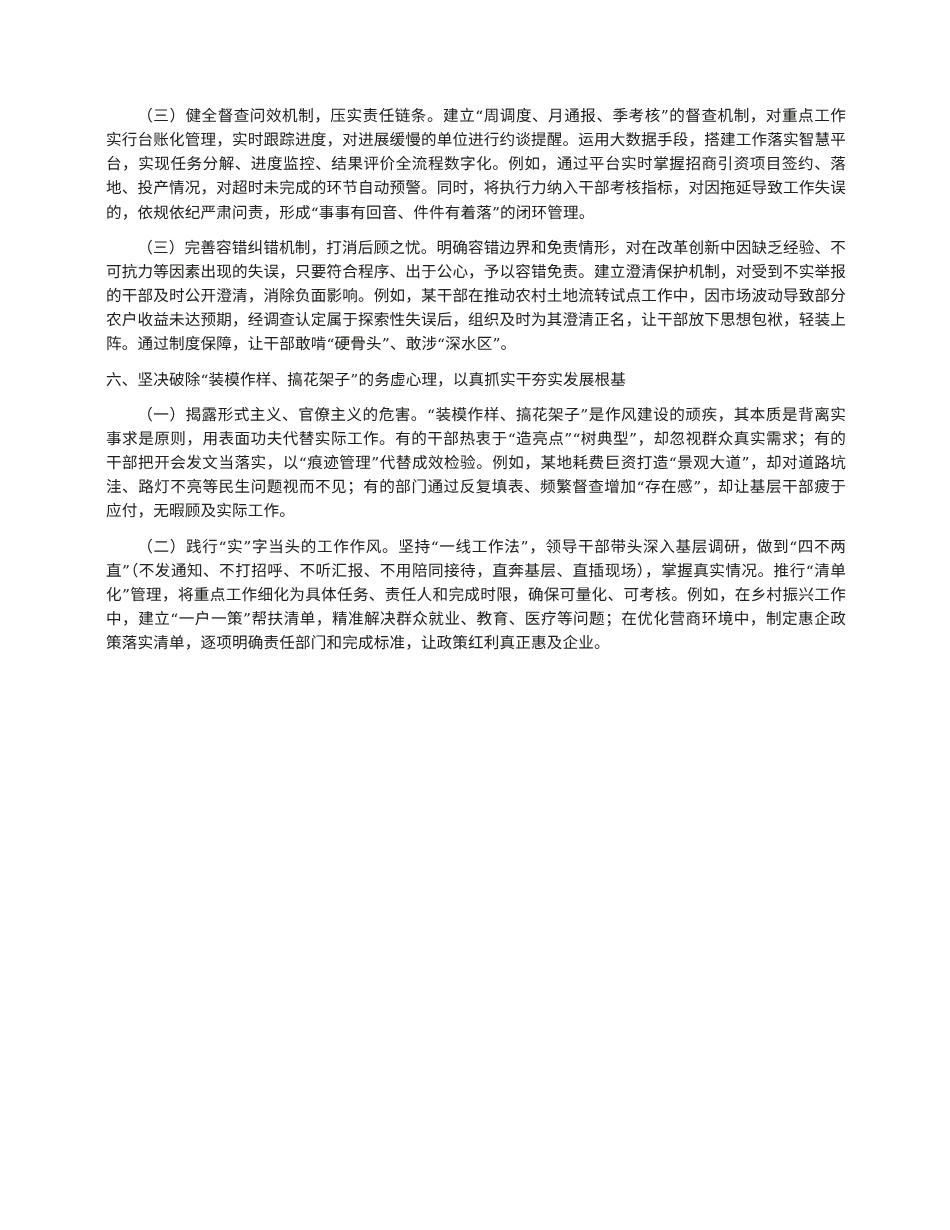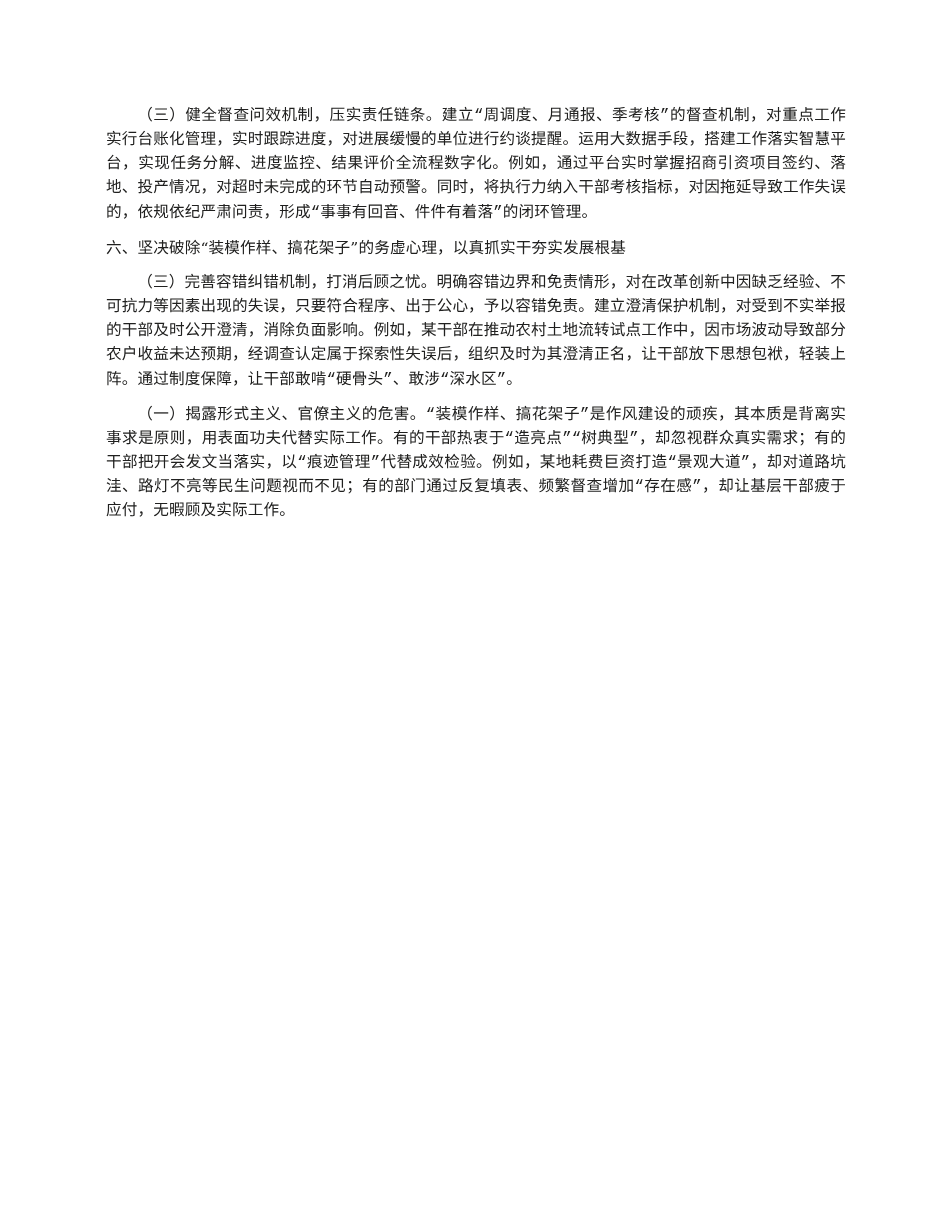--- a/index.html
+++ b/index.html
@@ -32,30 +32,30 @@
     color: #20201f;
     text-align: justify;
     text-justify: inter-ideograph;
     margin: 0 0 11px 0;
     letter-spacing: 0.15px;
     font-weight: 400;
     -webkit-font-smoothing: antialiased;
   }
   .para.indent {
     text-indent: 2em;
-    font-family: Liberation Mono, monospace;
   }
   .para.heading {
     text-indent: 0;
     margin-bottom: 11px;
   }
 </style>
 </head>
 <body>
 
 <div class="page" style="background: rgb(255, 255, 255);">
   <div class="content" id="doc-body" style="color: rgb(32, 32, 31);">
       <p class="para indent">（三）健全督查问效机制，压实责任链条。建立“周调度、月通报、季考核”的督查机制，对重点工作实行台账化管理，实时跟踪进度，对进展缓慢的单位进行约谈提醒。运用大数据手段，搭建工作落实智慧平台，实现任务分解、进度监控、结果评价全流程数字化。例如，通过平台实时掌握招商引资项目签约、落地、投产情况，对超时未完成的环节自动预警。同时，将执行力纳入干部考核指标，对因拖延导致工作失误的，依规依纪严肃问责，形成“事事有回音、件件有着落”的闭环管理。</p>
+      <p class="para indent">（三）完善容错纠错机制，打消后顾之忧。明确容错边界和免责情形，对在改革创新中因缺乏经验、不可抗力等因素出现的失误，只要符合程序、出于公心，予以容错免责。建立澄清保护机制，对受到不实举报的干部及时公开澄清，消除负面影响。例如，某干部在推动农村土地流转试点工作中，因市场波动导致部分农户收益未达预期，经调查认定属于探索性失误后，组织及时为其澄清正名，让干部放下思想包袱，轻装上阵。通过制度保障，让干部敢啃“硬骨头”、敢涉“深水区”。</p>
       <p class="para heading">六、坚决破除“装模作样、搞花架子”的务虚心理，以真抓实干夯实发展根基</p>
-      <p class="para indent">（三）完善容错纠错机制，打消后顾之忧。明确容错边界和免责情形，对在改革创新中因缺乏经验、不可抗力等因素出现的失误，只要符合程序、出于公心，予以容错免责。建立澄清保护机制，对受到不实举报的干部及时公开澄清，消除负面影响。例如，某干部在推动农村土地流转试点工作中，因市场波动导致部分农户收益未达预期，经调查认定属于探索性失误后，组织及时为其澄清正名，让干部放下思想包袱，轻装上阵。通过制度保障，让干部敢啃“硬骨头”、敢涉“深水区”。</p>
       <p class="para indent">（一）揭露形式主义、官僚主义的危害。“装模作样、搞花架子”是作风建设的顽疾，其本质是背离实事求是原则，用表面功夫代替实际工作。有的干部热衷于“造亮点”“树典型”，却忽视群众真实需求；有的干部把开会发文当落实，以“痕迹管理”代替成效检验。例如，某地耗费巨资打造“景观大道”，却对道路坑洼、路灯不亮等民生问题视而不见；有的部门通过反复填表、频繁督查增加“存在感”，却让基层干部疲于应付，无暇顾及实际工作。</p>
+      <p class="para indent">（二）践行“实”字当头的工作作风。坚持“一线工作法”，领导干部带头深入基层调研，做到“四不两直”（不发通知、不打招呼、不听汇报、不用陪同接待，直奔基层、直插现场），掌握真实情况。推行“清单化”管理，将重点工作细化为具体任务、责任人和完成时限，确保可量化、可考核。例如，在乡村振兴工作中，建立“一户一策”帮扶清单，精准解决群众就业、教育、医疗等问题；在优化营商环境中，制定惠企政策落实清单，逐项明确责任部门和完成标准，让政策红利真正惠及企业。</p>
     </div>
 </div>
 
 </body></html>

